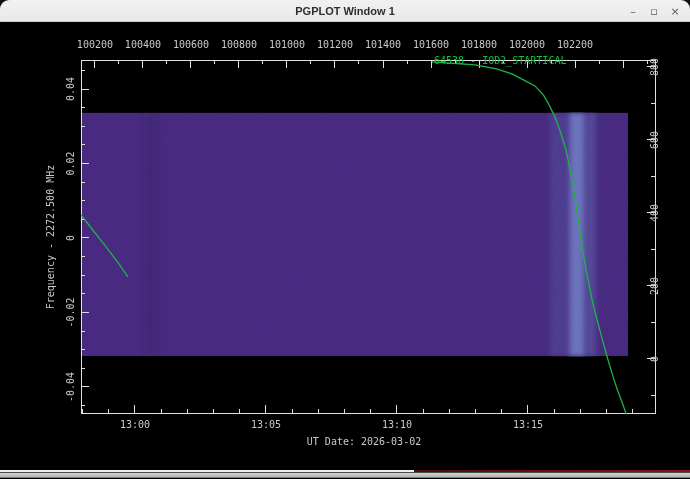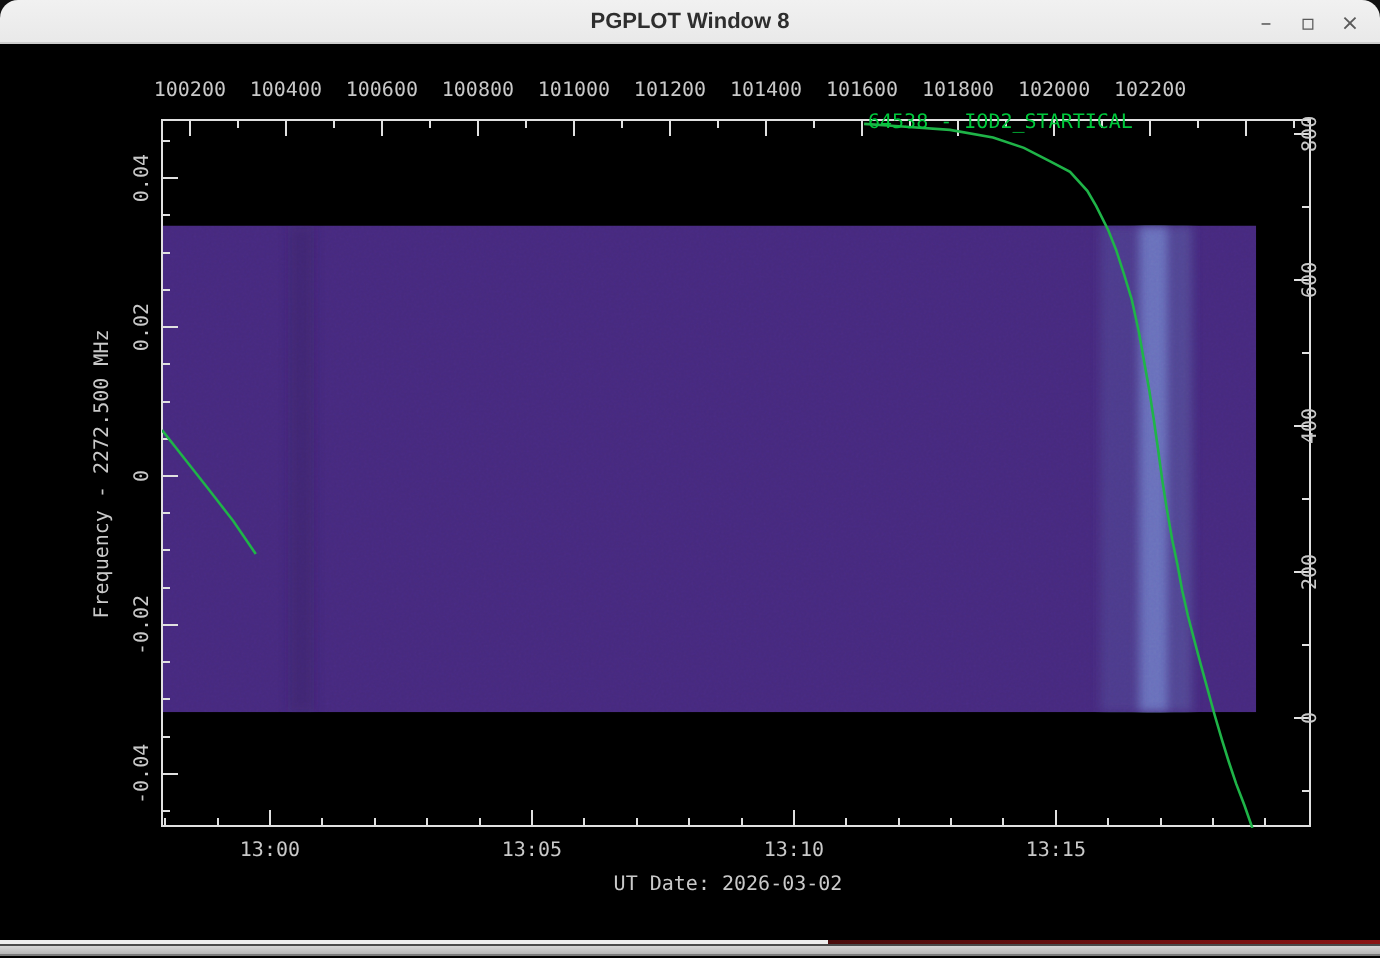--- a/index.html
+++ b/index.html
@@ -28,21 +28,21 @@
   .strip-row1 .seg-white{width:60%;background:#ededed;}
   .strip-row1 .seg-red{width:40%;background:linear-gradient(to right,#4a0c0c,var(--red-line));}
   .strip-row2{height:1px;background:#4a4a4a;}
   .strip-row3{height:5px;background:linear-gradient(#d6d6d6,#b5b5b5);border-bottom:1px solid #7a7a7a;box-sizing:border-box;}
 </style>
 </head>
 <body>
 
 <div class="window">
   <div class="titlebar">
-    <span class="title">PGPLOT Window 8</span>
+    <span class="title">PGPLOT Window 1</span>
     <div class="win-controls">
       <span class="win-btn">–</span>
       <span class="win-btn">▫</span>
       <span class="win-btn">×</span>
     </div>
   </div>
 
   <div class="canvas">
     <svg id="plot-svg" width="690" height="448" viewBox="0 0 690 448">
         <defs>

